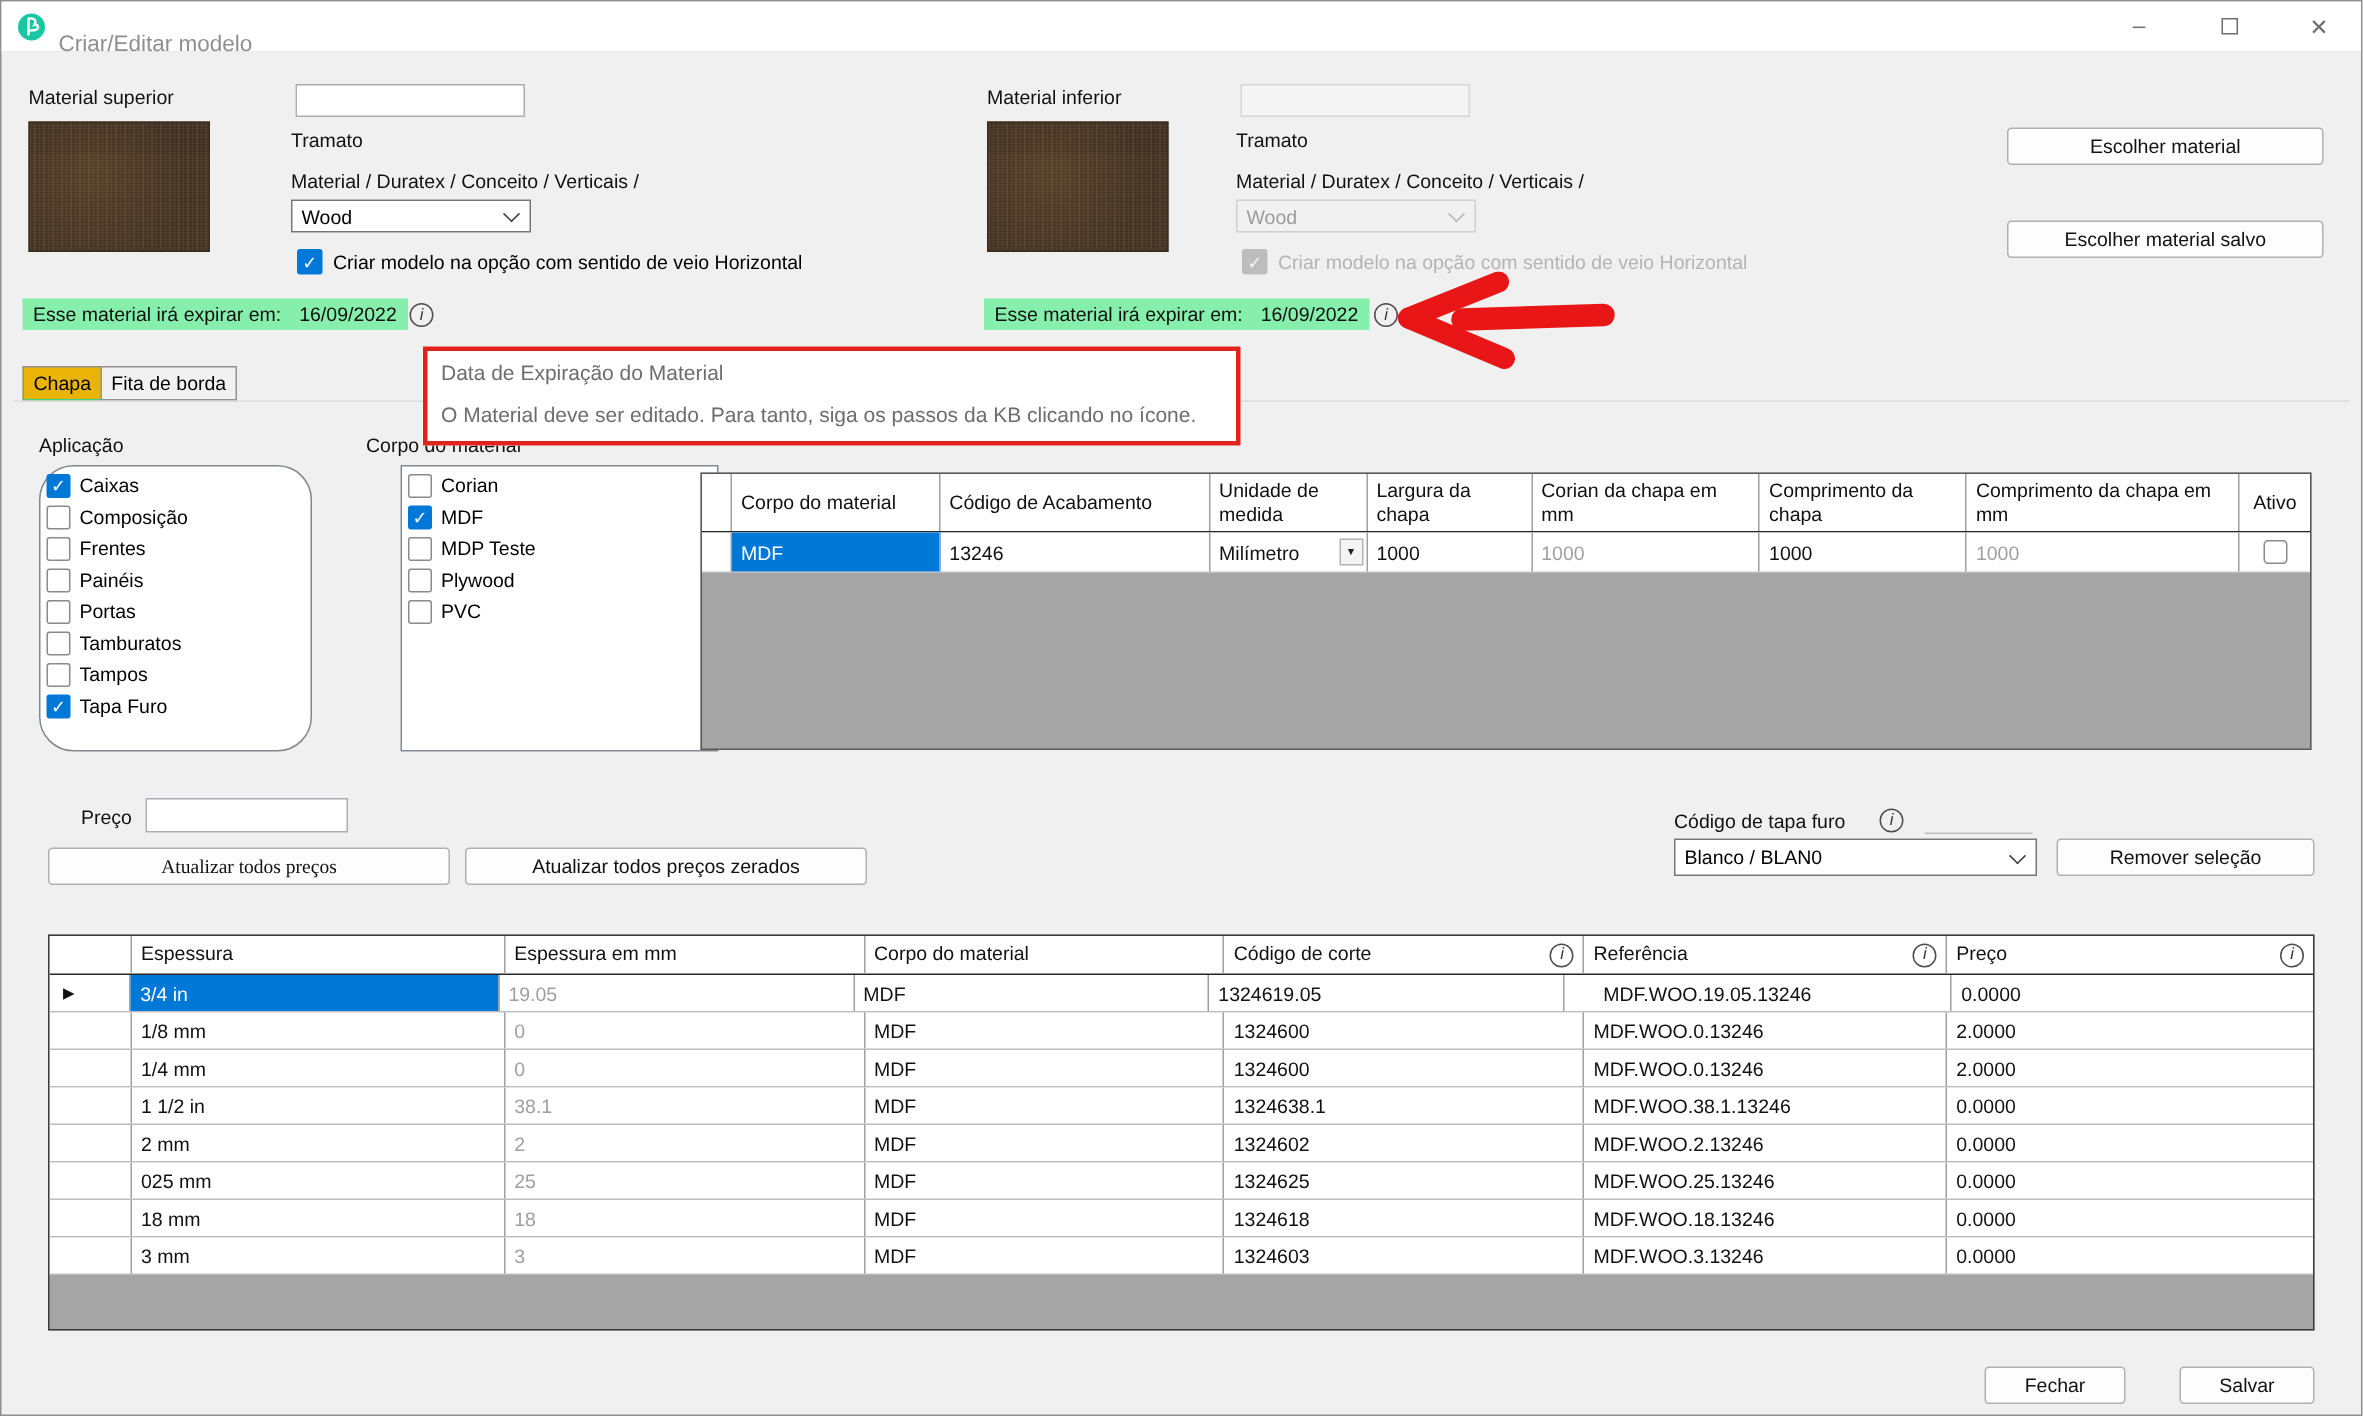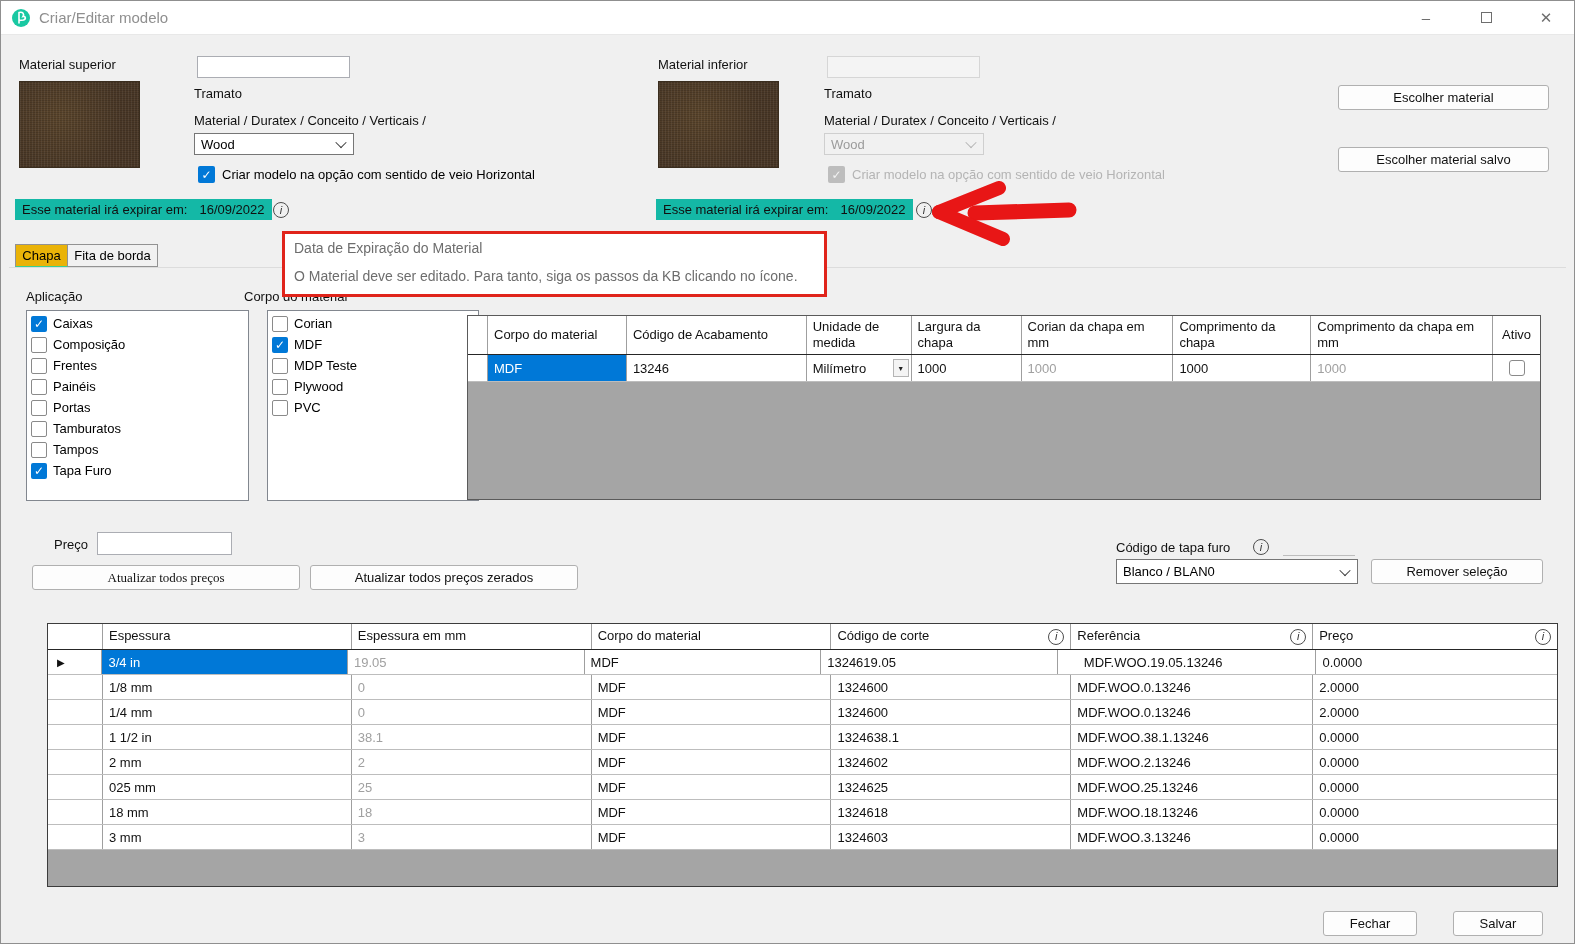--- a/index.html
+++ b/index.html
@@ -2,21 +2,21 @@
 <html><head>
 <meta charset="utf-8">
 <style>
   * { margin:0; padding:0; box-sizing:border-box; font-family:"Liberation Sans","DejaVu Sans",sans-serif; }
   html,body { width:1575px; height:944px; overflow:hidden; background:#c9c9c9; }
   .window { position:relative; width:1575px; height:944px; background:#f0f0f0; border:1px solid #8f8f8f; overflow:hidden; }
 
   
   .titlebar { position:absolute; top:0; left:0; right:0; height:34px; background:#ffffff; border-bottom:1px solid #e8e8e8; }
   .app-icon { position:absolute; left:10px; top:7px; width:20px; height:20px; }
-  .title-text { position:absolute; left:38px; top:8px; font-size:15px; color:#8f8f8f; }
+  .title-text { position:absolute; left:38px; top:20px; font-size:15px; color:#8f8f8f; }
   .win-btn { position:absolute; top:0; width:46px; height:33px; display:flex; align-items:center; justify-content:center; color:#6e6e6e; font-size:15px; cursor:default; }
   .win-btn.min { left:1402px; } .win-btn.max { left:1462px; } .win-btn.close { left:1522px; }
   .max-glyph { width:11px; height:11px; border:1px solid #6e6e6e; display:inline-block; }
 
   .lbl { position:absolute; font-size:13px; color:#111; white-space:nowrap; }
   .lbl.dis { color:#b4b4b4; }
 
   .swatch { position:absolute; width:121px; height:87px; background-color:#4a3827;
     background-image:
       repeating-linear-gradient(90deg, rgba(255,255,255,.06) 0 1px, transparent 1px 3px),
@@ -32,21 +32,21 @@
   .selectbox.dis { background:#f1f1f1; border-color:#cfcfcf; color:#9b9b9b; }
   .selectbox.dis .chev { border-color:#b5b5b5; }
 
   .cbrow { position:absolute; display:flex; align-items:center; gap:7px; font-size:13px; }
   .cb { width:17px; height:17px; border-radius:2px; flex:0 0 auto; display:flex; align-items:center; justify-content:center; }
   .cb.on { background:#0078d7; color:#fff; font-size:12px; }
   .cb.on::after { content:"\2713"; }
   .cb.on.dis { background:#bdbdbd; color:#f4f4f4; }
   .cb.off { background:#fff; border:1px solid #8a8a8a; }
 
-  .yellow-note { position:absolute; height:21px; background:#14b8a6; display:flex; align-items:center; padding:0 7px; font-size:13px; color:#101010; gap:12px; white-space:nowrap; }
+  .yellow-note { position:absolute; height:21px; background:#86efac; display:flex; align-items:center; padding:0 7px; font-size:13px; color:#101010; gap:12px; white-space:nowrap; }
 
   .info { position:absolute; width:16px; height:16px; border:1px solid #4d4d4d; border-radius:50%; display:flex; align-items:center; justify-content:center; font-family:"Liberation Serif",serif; font-style:italic; font-size:11px; color:#333; background:transparent; }
   .info.inline { position:static; flex:0 0 auto; }
 
   .btn { position:absolute; background:#fdfdfd; border:1px solid #b0b0b0; border-radius:3px; font-size:13px; color:#111; display:flex; align-items:center; justify-content:center; cursor:default; }
 
   
   .tab { position:absolute; top:243px; height:23px; display:flex; align-items:center; justify-content:center; font-size:13px; border:1px solid #929292; cursor:default; }
   .tab.active { background:#eab308; border-bottom-color:#3bcf91; }
   .tab.inactive { background:#f1f1f1; border-left:none; }
@@ -154,21 +154,21 @@
   <div class="tooltip">
     <span class="t1">Data de Expiração do Material</span>
     <span class="t2">O Material deve ser editado. Para tanto, siga os passos da KB clicando no ícone.</span>
   </div>
 
   <div class="tab active" style="left:14px; width:53px;">Chapa</div>
   <div class="tab inactive" style="left:67px; width:90px;text-align:center;">Fita de borda</div>
   <div class="tabpage-line"></div>
 
   <span class="lbl" style="left:25px; top:288px;">Aplicação</span>
-  <div class="listbox" style="left:25px; top:309px; width:223px; height:191px;">
+  <div class="listbox" style="left:25px; top:309px; width:182px; height:191px;border-radius:23px;">
     <div class="list-item">
         <span class="cb on"></span>
         <span>Caixas</span>
       </div>
     <div class="list-item">
         <span class="cb off"></span>
         <span>Composição</span>
       </div>
     <div class="list-item">
         <span class="cb off"></span>
@@ -261,21 +261,21 @@
   <div class="info" style="left:1252px; top:538px;">
       <span>i</span>
     </div>
   <div class="underline-field" style="left:1282px; top:554px; width:72px;"></div>
   <div class="selectbox" style="left:1115px; top:558px; width:242px; height:25px;">
     <span>Blanco / BLAN0</span>
       <span class="chev"></span>
   </div>
   <div class="btn" style="left:1370px; top:558px; width:172px; height:25px;">Remover seleção</div>
 
-  <div class="grid" style="left:46px; top:622px; width:1511px; height:264px; border-color:#3c3c3c;">
+  <div class="grid" style="left:31px; top:622px; width:1511px; height:264px; border-color:#3c3c3c;">
     <div class="g-head">
       <div class="g-cell" style="width:55px; height:25px;"></div>
       <div class="g-cell" style="width:249px; height:25px;">Espessura</div>
       <div class="g-cell" style="width:240px; height:25px;">Espessura em mm</div>
       <div class="g-cell" style="width:240px; height:25px;">Corpo do material</div>
       <div class="g-cell spread" style="width:240px; height:25px;">
           <span>Código de corte</span>
           <span class="info inline">
             <span>i</span>
           </span>

